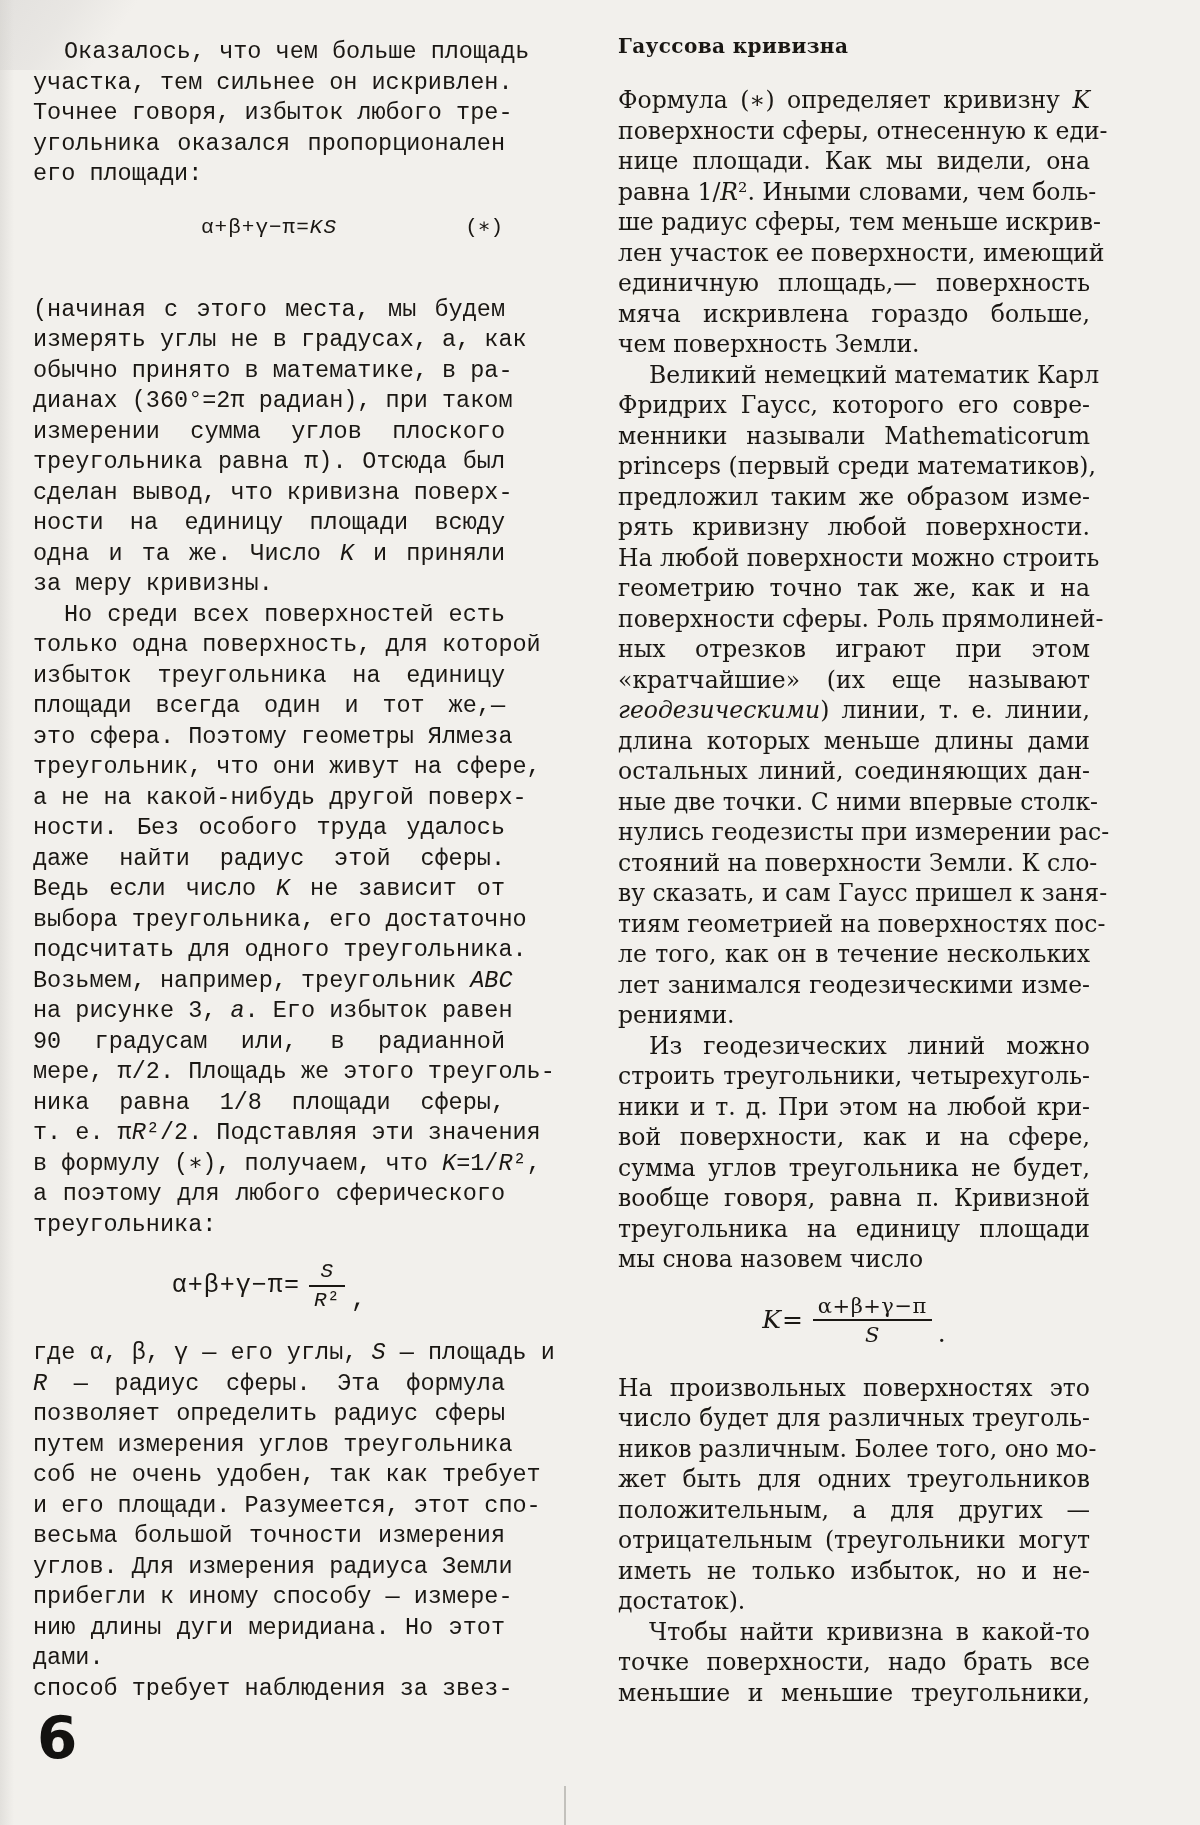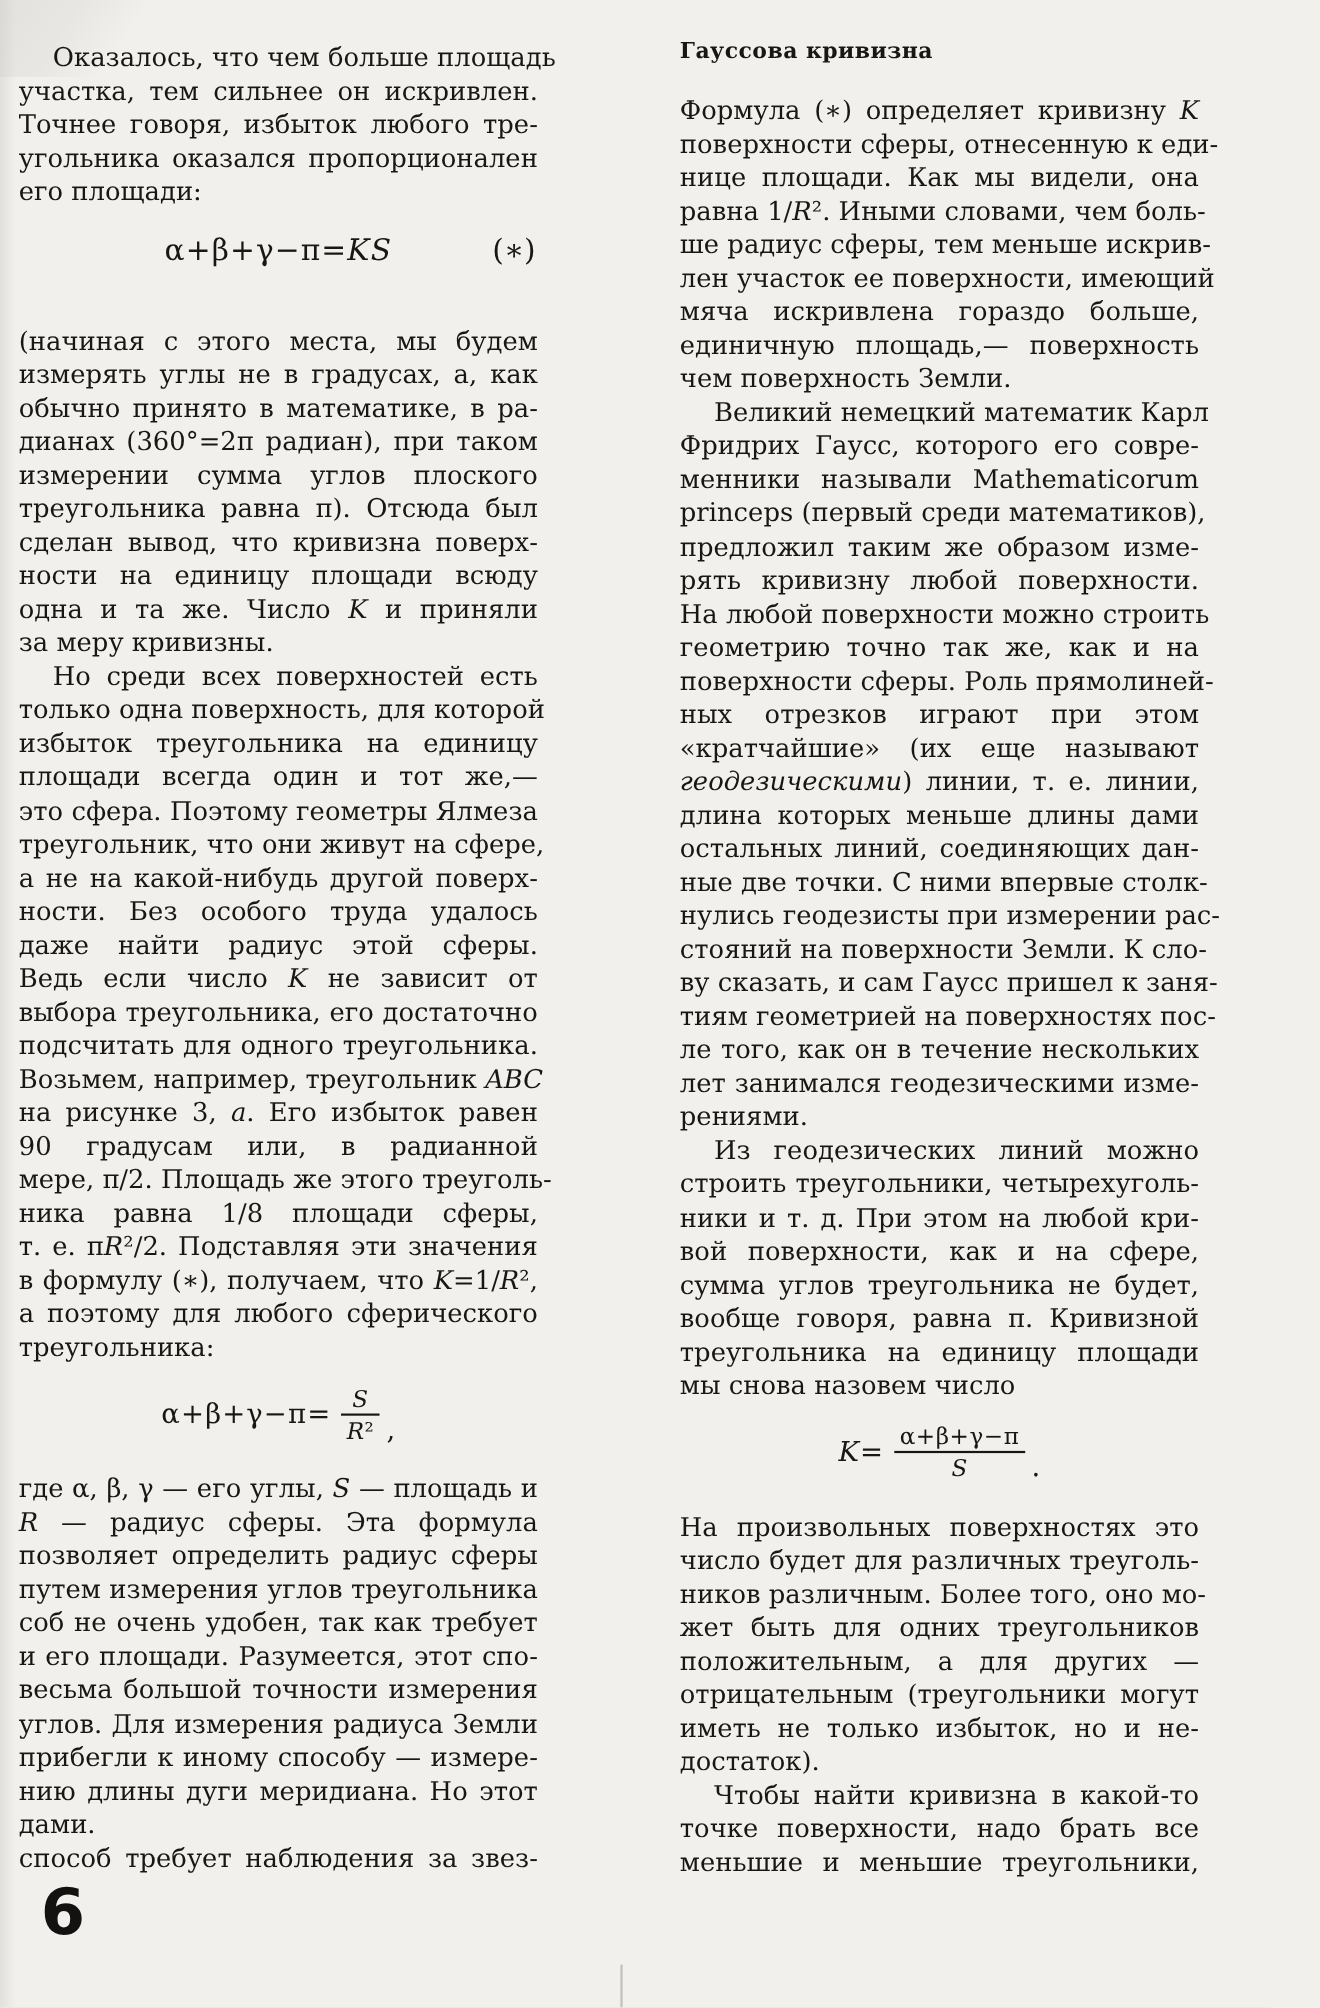--- a/index.html
+++ b/index.html
@@ -26,21 +26,21 @@
     background:linear-gradient(90deg, rgba(210,208,204,0.5), rgba(242,240,236,0));
     pointer-events:none;
   }
   .col{
     position:absolute; top:0;
     width:472px;
     font-size:23.5px;
     line-height:30.5px;
     box-sizing:border-box;
   }
-  .col-left{ left:17px; padding-top:37px; }
+  .col-left{ left:33px; padding-top:37px;font-family:Liberation Mono, monospace; }
   .col-right{ left:618px; padding-top:30px; }
   .heading{
     font-size:20px;
     font-weight:700;
     line-height:32px;
     margin:0 0 23px 0;
     letter-spacing:0.4px;
   }
   .para{ margin:0; }
   .line{
@@ -56,21 +56,21 @@
   .para.indent .line:first-child{ text-indent:31px; }
   .line i{ font-style:italic; }
 
   
   .formula-inline{
     position:relative;
     height:44px;
     line-height:44px;
     margin:16px 0 45px 0;
     text-align:center;
-    font-size:27px;
+    font-size:21px;
     letter-spacing:1px;
   }
   .formula-inline .tag{
     position:absolute; right:2px; top:0;
     letter-spacing:0;
   }
 
   
   .formula-frac{
     display:flex;
@@ -196,22 +196,22 @@
   <div class="col col-right">
     <h2 class="heading">Гауссова кривизна</h2>
     <div class="col-right-blocks">
         <div class="para">
           <div class="line">Формула (∗) определяет кривизну <i>K</i></div>
           <div class="line">поверхности сферы, отнесенную к еди-</div>
           <div class="line">нице площади. Как мы видели, она</div>
           <div class="line">равна 1/<i>R</i>². Иными словами, чем боль-</div>
           <div class="line">ше радиус сферы, тем меньше искрив-</div>
           <div class="line">лен участок ее поверхности, имеющий</div>
+          <div class="line">единичную площадь,— поверхность</div>
           <div class="line">мяча искривлена гораздо больше,</div>
-          <div class="line">единичную площадь,— поверхность</div>
           <div class="line last">чем поверхность Земли.</div>
         </div>
         <div class="para indent">
           <div class="line">Великий немецкий математик Карл</div>
           <div class="line">Фридрих Гаусс, которого его совре-</div>
           <div class="line">менники называли Mathematicorum</div>
           <div class="line">princeps (первый среди математиков),</div>
           <div class="line">предложил таким же образом изме-</div>
           <div class="line">рять кривизну любой поверхности.</div>
           <div class="line">На любой поверхности можно строить</div>

